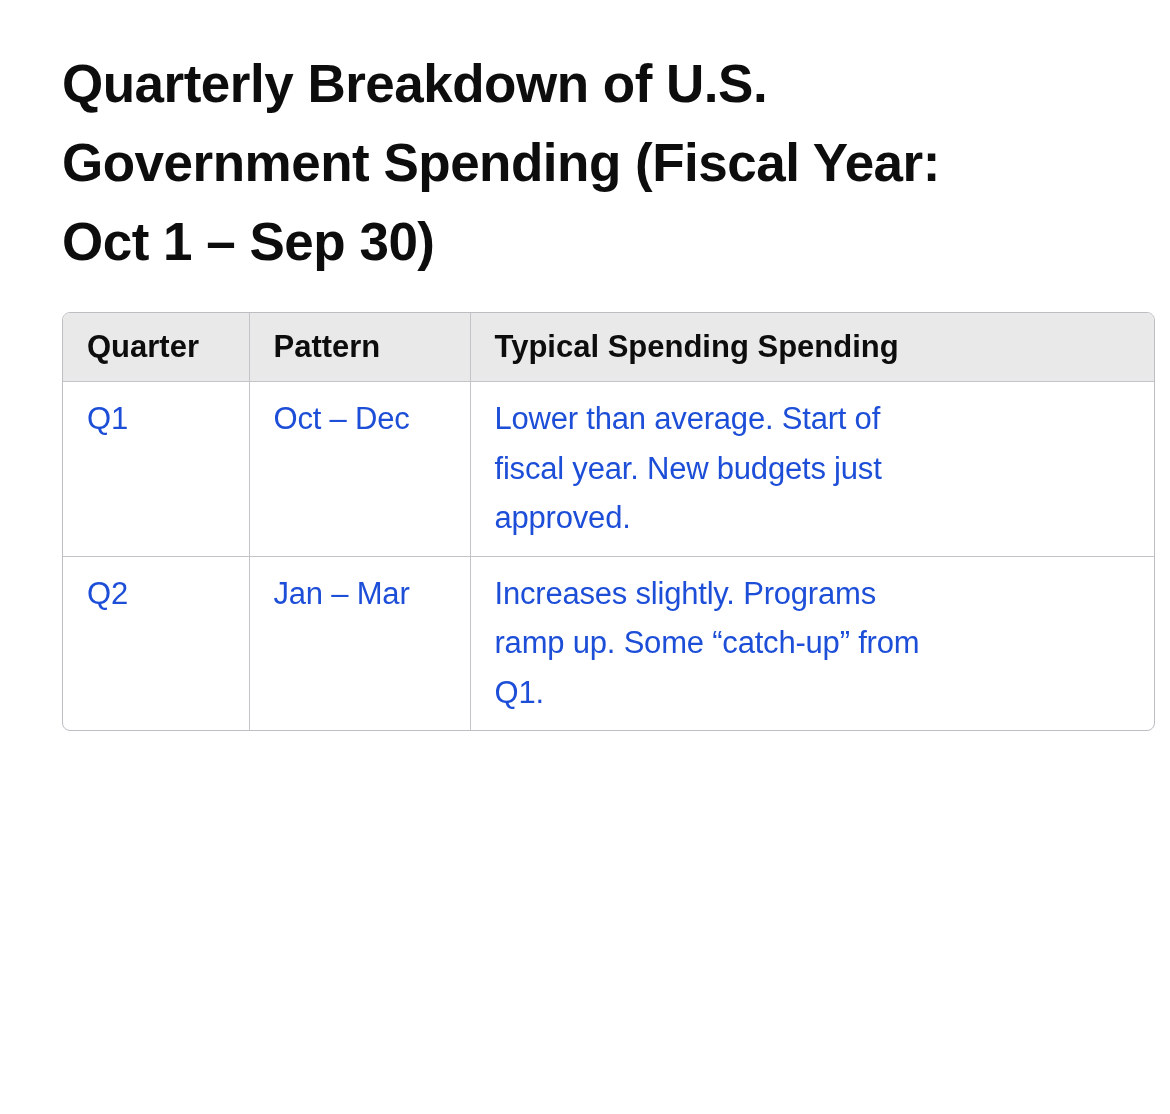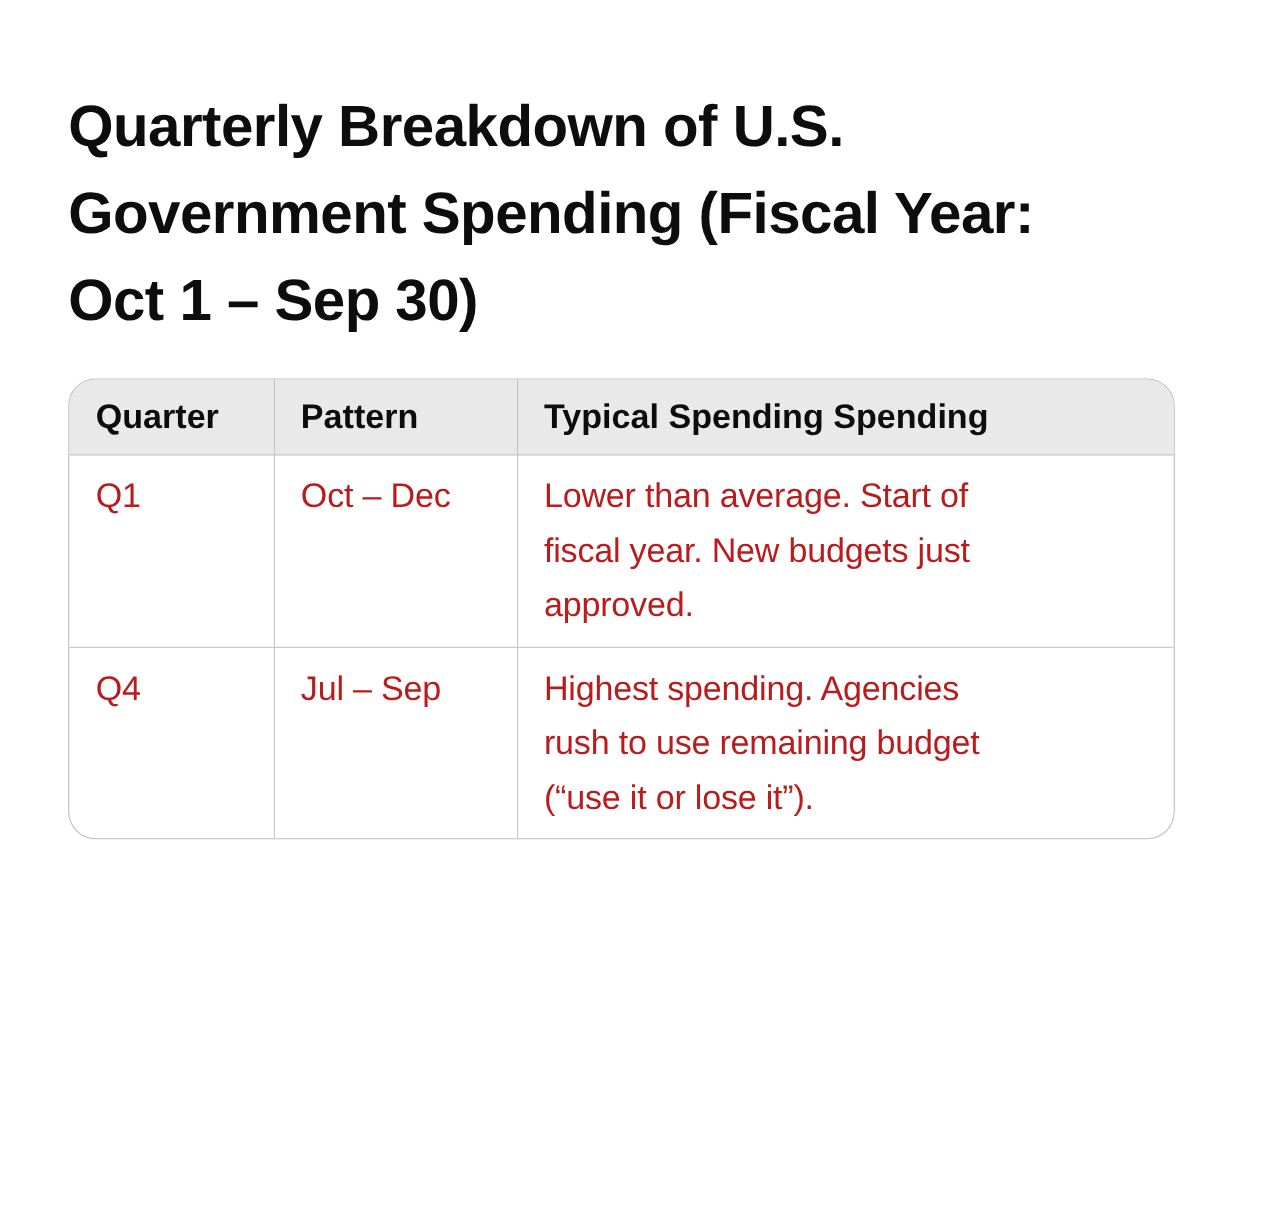--- a/index.html
+++ b/index.html
@@ -10,35 +10,35 @@
     background: #ffffff;
   }
   body {
     width: 1170px;
     height: 1114px;
     font-family: "Liberation Sans", sans-serif;
     color: #0d0d0d;
     overflow: hidden;
   }
   .page {
-    padding: 76px 100px 0 62px;
+    padding: 44px 100px 0 62px;
   }
   .page-title {
     margin: 0 0 31px 0;
     font-size: 53px;
     line-height: 79px;
     font-weight: 700;
     letter-spacing: -0.5px;
     color: #0d0d0d;
     white-space: pre-line;
   }
   .table-wrap {
-    width: 1006px;
+    width: 1093px;
     border: 1.5px solid #bdbdc2;
-    border-radius: 25px;
+    border-radius: 8px;
     overflow: hidden;
     background: #ffffff;
   }
   table.spending-table {
     width: 100%;
     border-collapse: collapse;
     table-layout: fixed;
   }
   col.col-quarter { width: 186px; }
   col.col-months  { width: 221px; }
@@ -52,21 +52,21 @@
     line-height: 40px;
     padding: 14px 24px;
     color: #0d0d0d;
   }
   .spending-table td {
     font-size: 31px;
     font-weight: 400;
     line-height: 49.5px;
     padding: 12px 24px 13px 24px;
     vertical-align: top;
-    color: #b91c1c;
+    color: #1d4ed8;
     white-space: pre-line;
     letter-spacing: -0.2px;
   }
   .spending-table th,
   .spending-table td {
     border: 1px solid #c3c3c8;
   }
   .spending-table th:first-child,
   .spending-table td:first-child { border-left: none; }
   .spending-table th:last-child,
@@ -99,23 +99,23 @@
       </thead>
       <tbody>
         <tr>
           <td>Q1</td>
           <td>Oct – Dec</td>
           <td>Lower than average. Start of
 fiscal year. New budgets just
 approved.</td>
         </tr>
         <tr>
-          <td>Q4</td>
-          <td>Jul – Sep</td>
-          <td>Highest spending. Agencies
-rush to use remaining budget
-(“use it or lose it”).</td>
+          <td>Q2</td>
+          <td>Jan – Mar</td>
+          <td>Increases slightly. Programs
+ramp up. Some “catch-up” from
+Q1.</td>
         </tr>
       </tbody>
     </table>
   </div>
 
 </div>
 
 </body></html>

